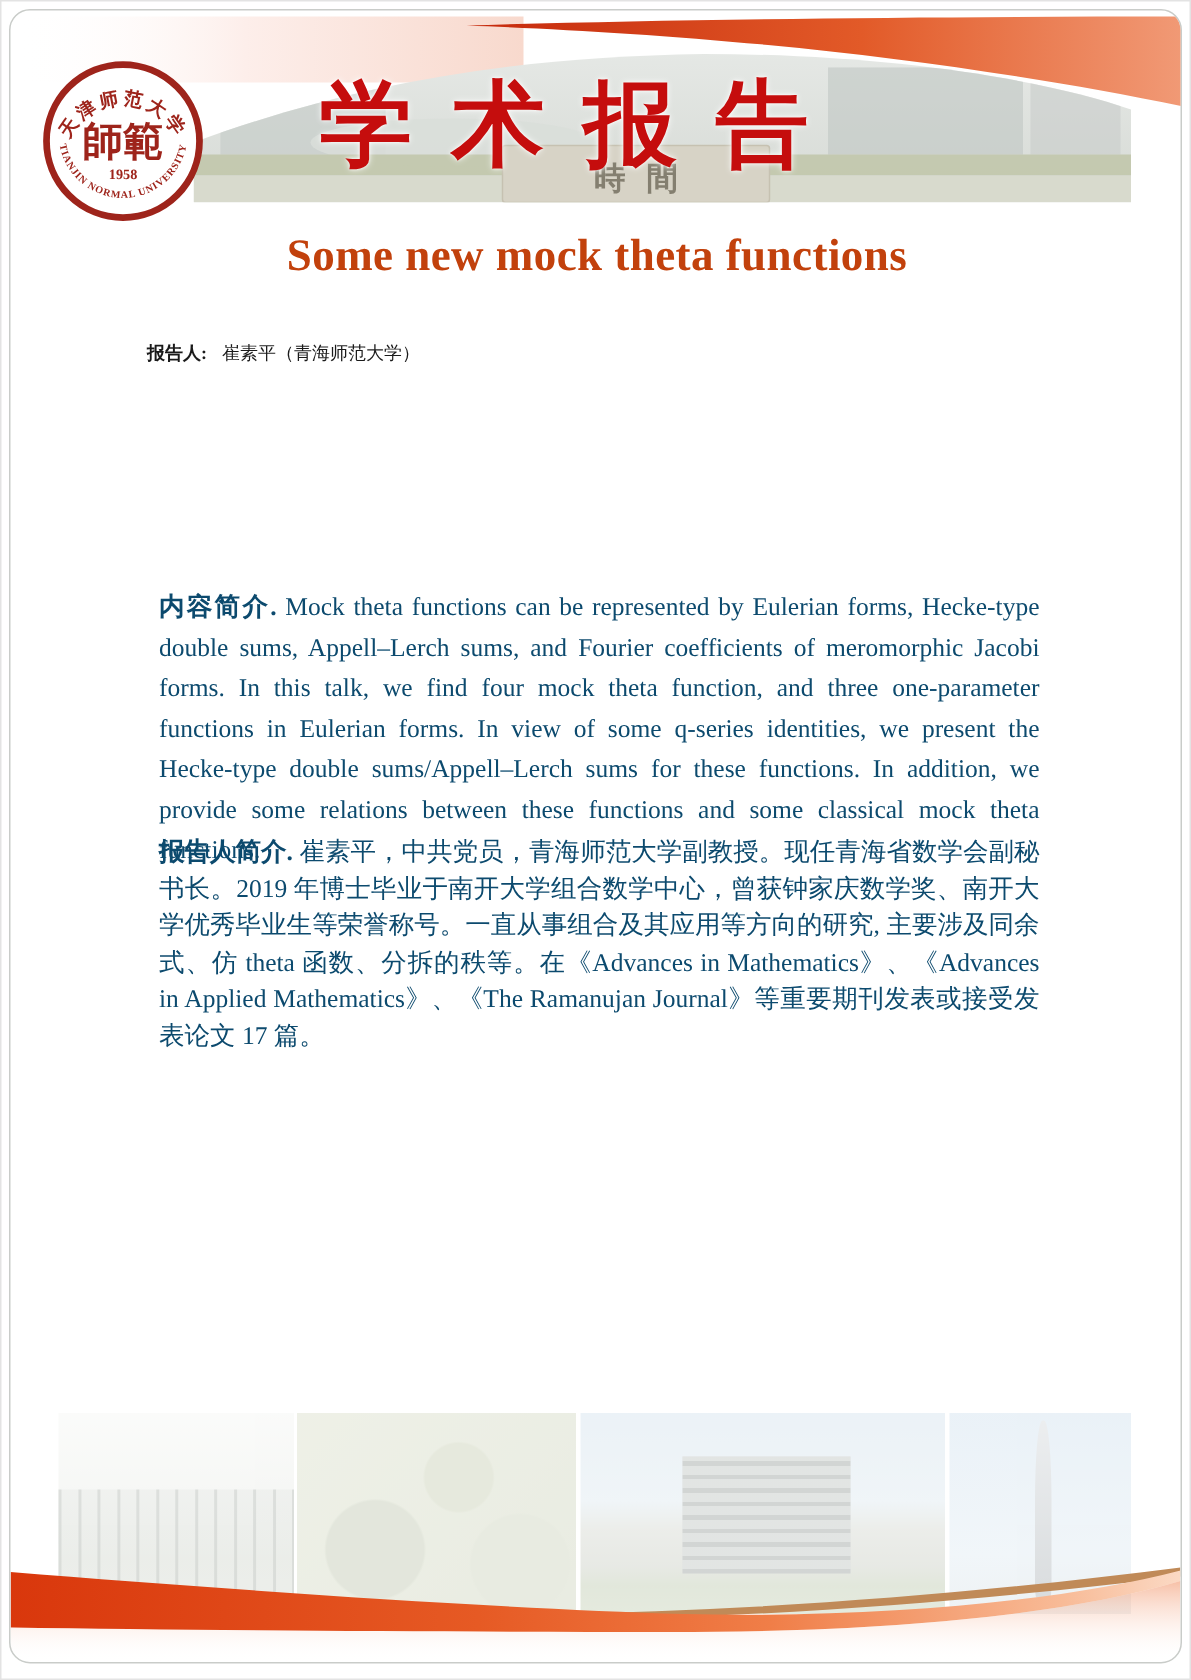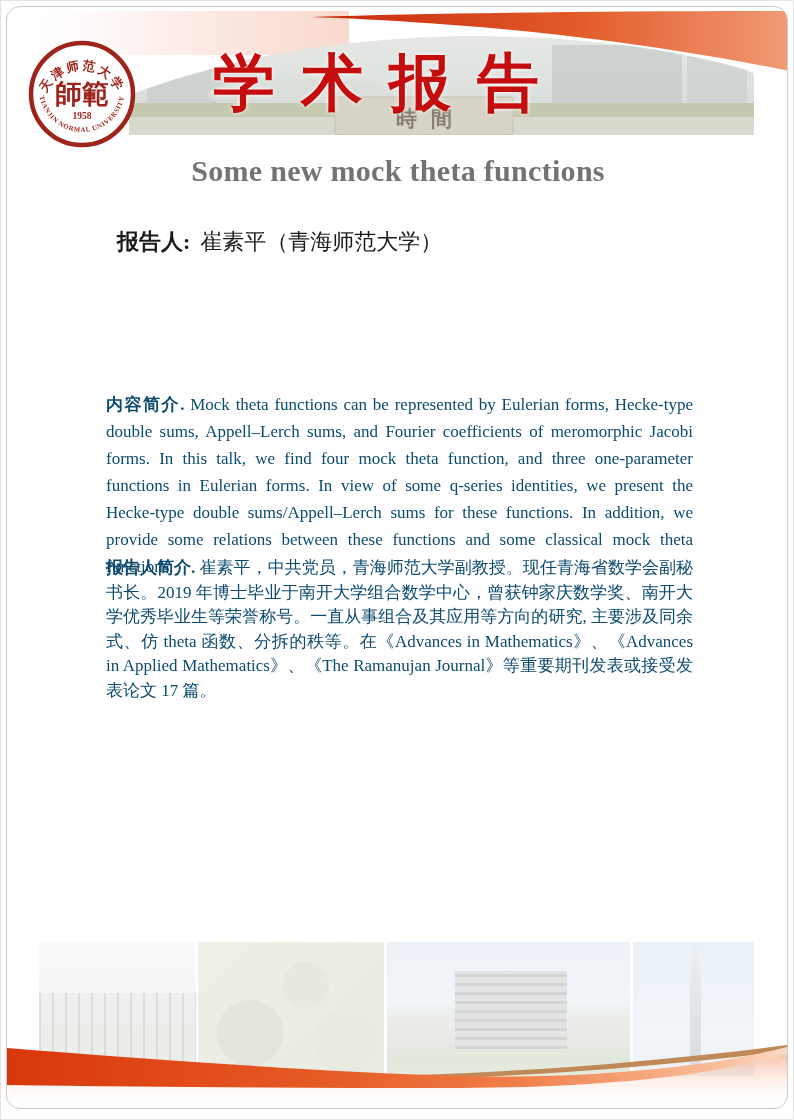--- a/index.html
+++ b/index.html
@@ -19,23 +19,23 @@
     position:absolute; left:206px; top:34px; width:400px;
     font-size:62px; font-weight:900; color:#c50d0d; letter-spacing:26px;
     font-family:Liberation Serif, serif; white-space:nowrap;
     text-shadow:0 0 5px rgba(255,255,255,.85), 0 0 2px rgba(255,255,255,.9);
   }
   .logo { position:absolute; left:18px; top:30px; width:114px; height:114px; }
 
   
   .talk-title {
     position:absolute; left:0; top:147px; width:782px; text-align:center;
-    font-size:30px; font-weight:bold; color:#737373; letter-spacing:.3px;
+    font-size:30px; font-weight:bold; color:#c2410c; letter-spacing:.3px;
   }
-  .info-row { position:absolute; left:110px; width:620px; font-size:22px; color:#1a1a1a; white-space:nowrap; }
+  .info-row { position:absolute; left:91px; width:620px; font-size:12px; color:#1a1a1a; white-space:nowrap; }
   .info-row .label { font-weight:bold; margin-right:10px; }
   .row-0 { top:220px; } .row-1 { top:263px; } .row-2 { top:306px; } .row-3 { top:349px; }
 
   .para {
     position:absolute; left:99px; width:587px; text-align:justify; color:#0c4a6e;
     font-size:17px;
   }
   .para .plabel { font-weight:bold; }
   .abstract { top:384px; line-height:27px; }
   .bio { top:549px; line-height:24.5px; }

